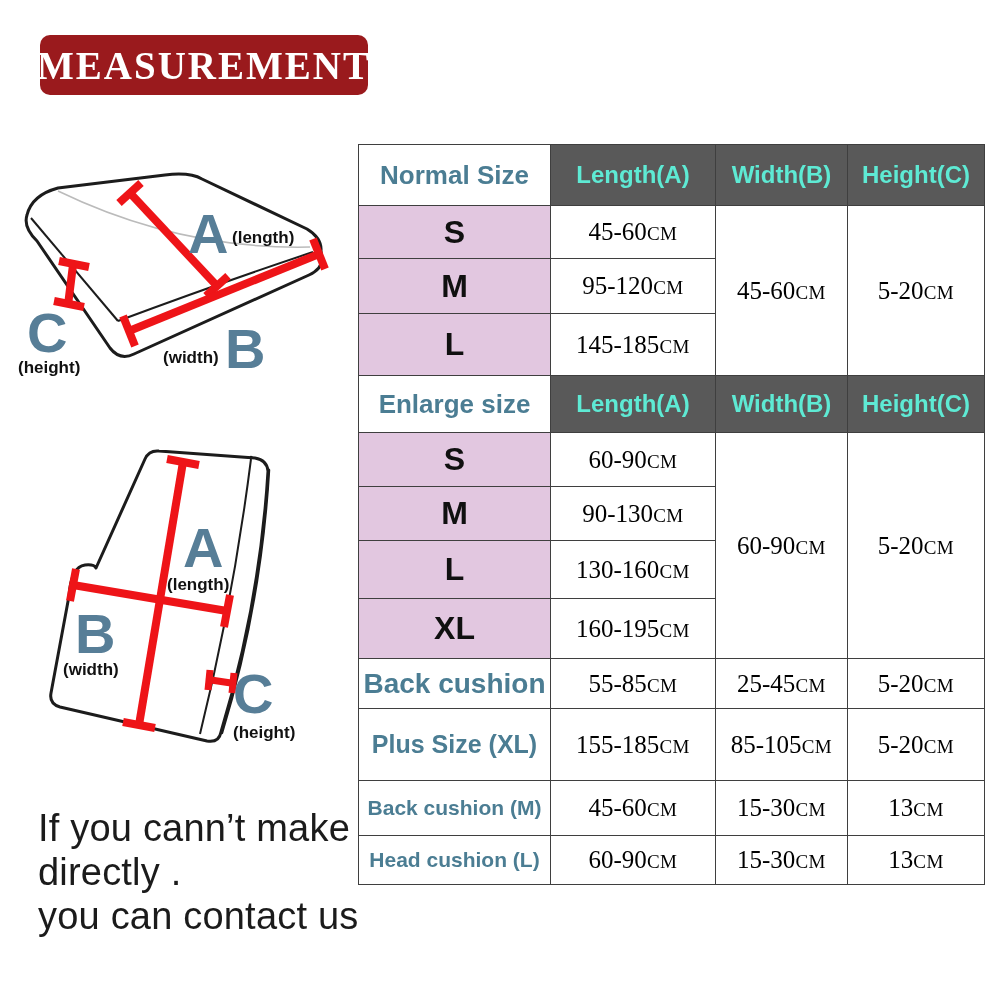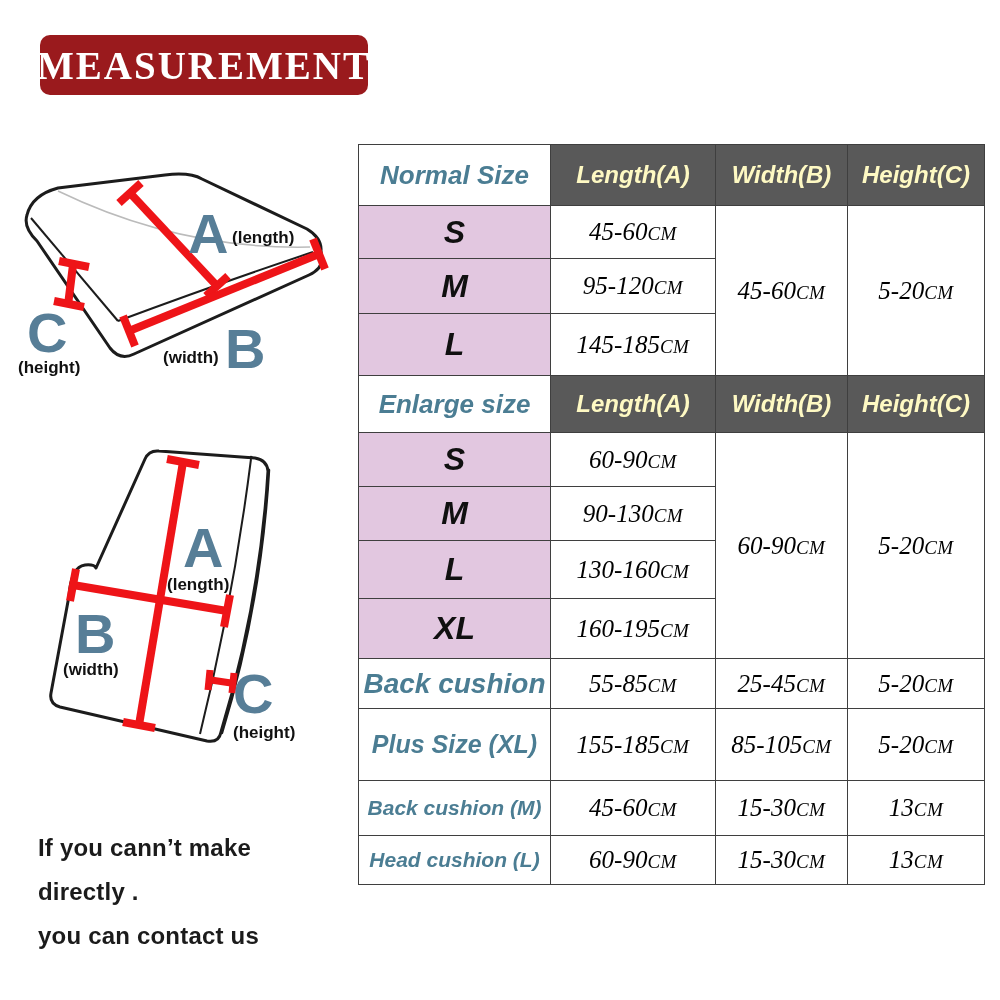--- a/index.html
+++ b/index.html
@@ -16,33 +16,33 @@
   }
 
   
   .diag { position:absolute; }
   .diag text { font-family:"Liberation Sans", sans-serif; }
   .big-letter { fill:#577e97; font-weight:bold; font-size:56px; }
   .sub-label  { fill:#111111; font-weight:bold; font-size:17px; }
 
   
   .note {
-    position:absolute; left:38px; top:826px;
-    color:#1b1b1b; font-size:24px; font-weight:bold; line-height:44px;
+    position:absolute; left:38px; top:806px;
+    color:#1b1b1b; font-size:38px; font-weight:normal; line-height:44px;
     letter-spacing:0.2px;
   }
 
   
   table.size-table {
     position:absolute; left:358px; top:144px;
     border-collapse:collapse; table-layout:fixed; width:626px;
   }
-  .size-table td, .size-table th { border:1px solid #3f3f3f; text-align:center; vertical-align:middle; padding:0;font-style:italic; }
+  .size-table td, .size-table th { border:1px solid #3f3f3f; text-align:center; vertical-align:middle; padding:0; }
   .section-label { background:#ffffff; color:#4b7d93; font-size:26px; font-weight:bold; }
-  .col-head { background:#595959; color:#fef9c3; font-size:24px; font-weight:bold; }
+  .col-head { background:#595959; color:#5eead4; font-size:24px; font-weight:bold; }
   .size-cell { background:#e2c7e0; color:#101010; font-size:32px; font-weight:bold; }
   .val { background:#ffffff; color:#000000; font-family:"Liberation Serif", serif; font-size:25px; }
   .val .unit { font-size:19px; letter-spacing:0.5px; }
   .row-label { background:#ffffff; color:#4b7d93; font-weight:bold; }
   .row-label.lg { font-size:25px;margin-left:16px; }
   .row-label.md { font-size:28px; }
   .row-label.sm { font-size:21px; }
 </style>
 </head>
 <body>

